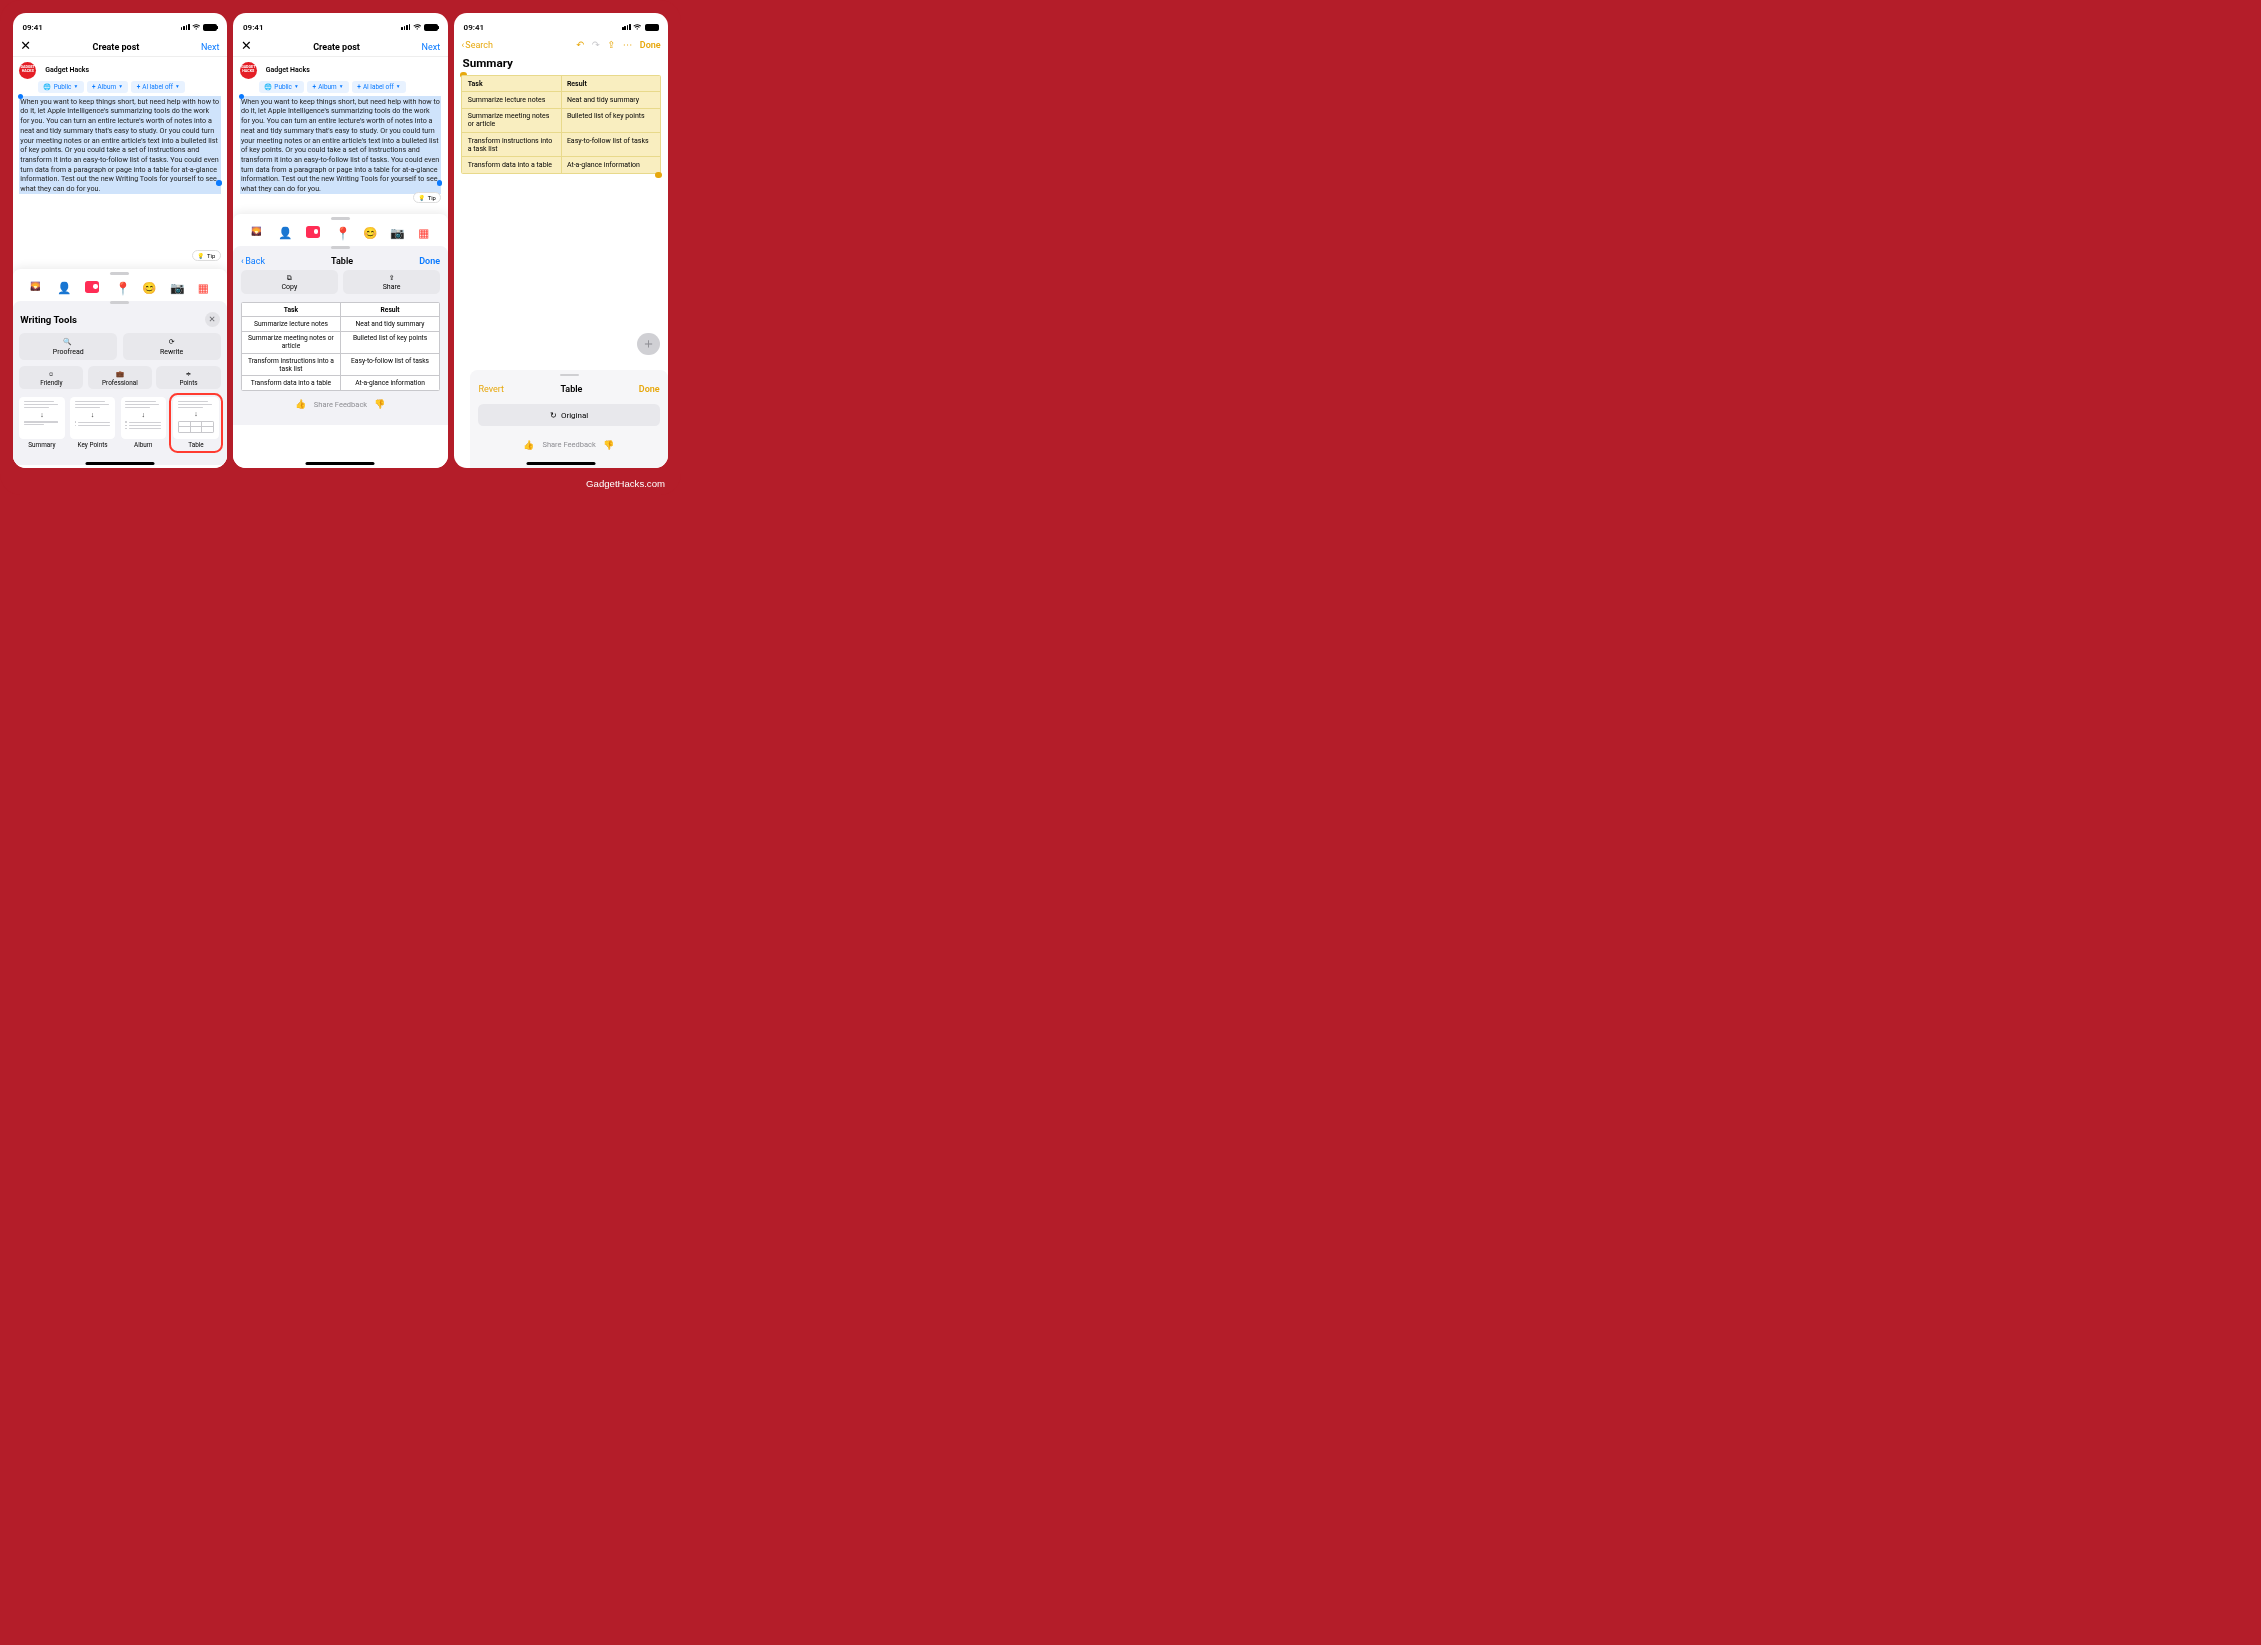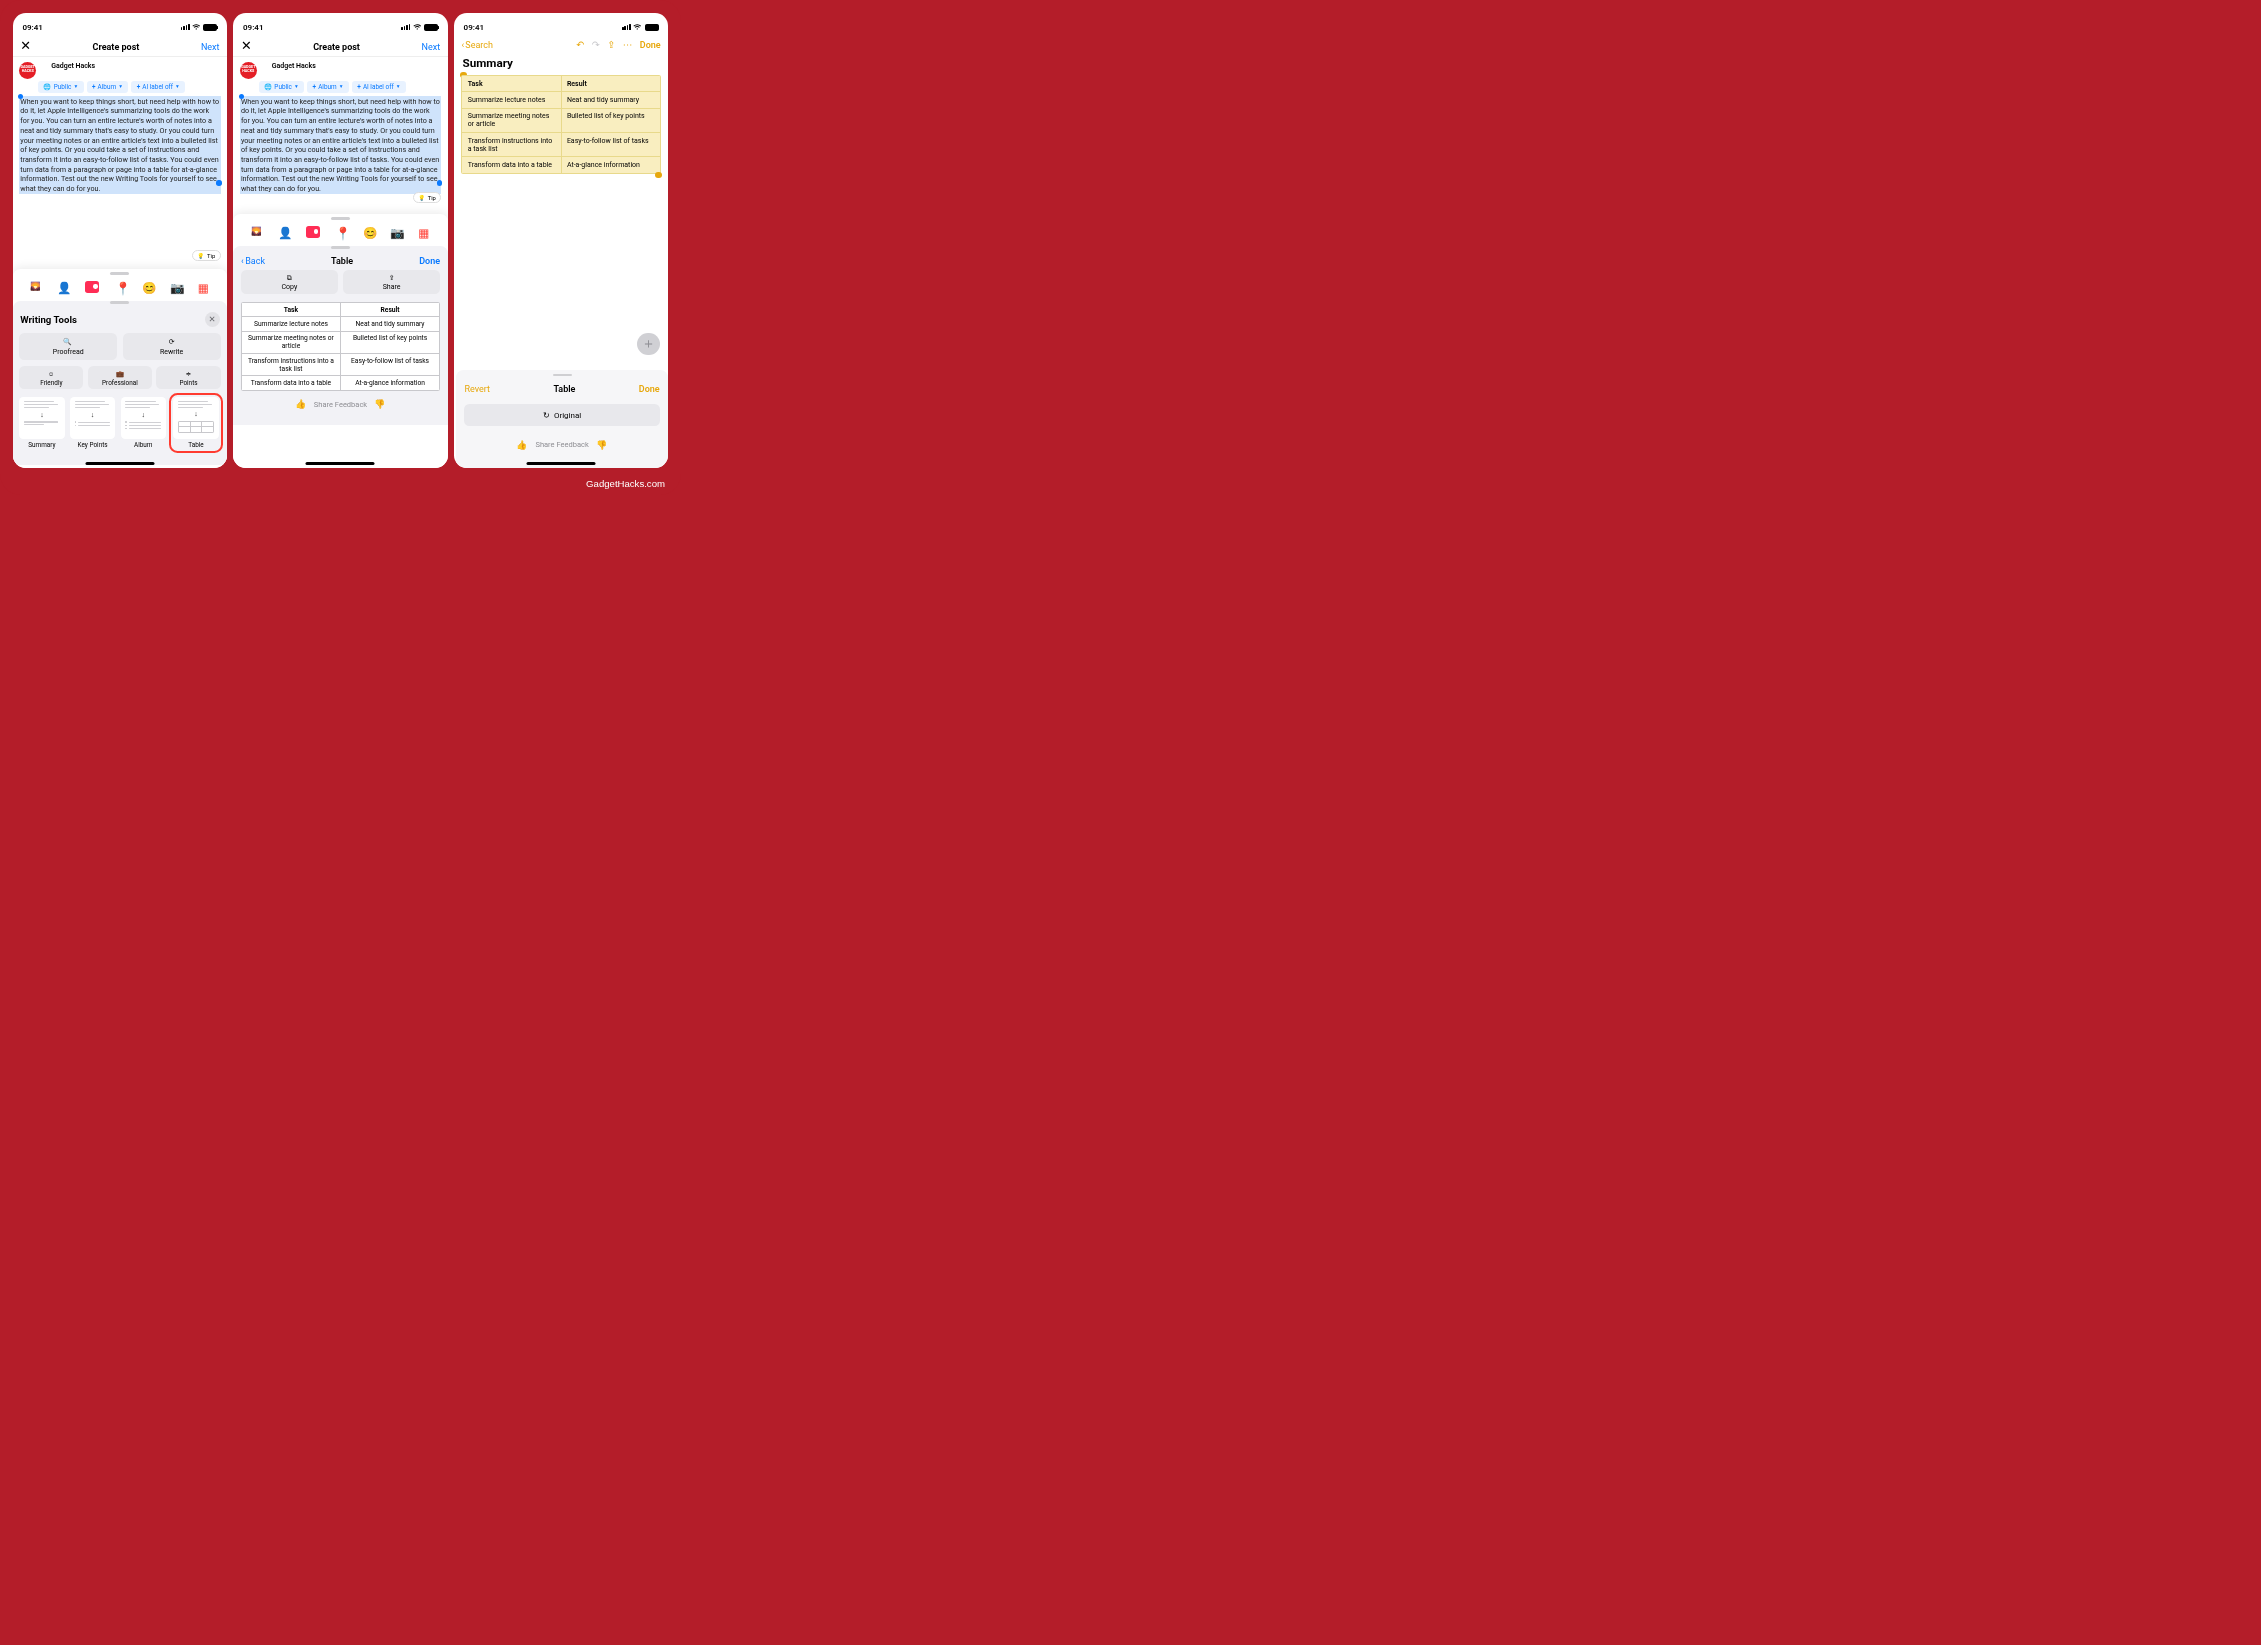--- a/index.html
+++ b/index.html
@@ -13,21 +13,21 @@
 .signal span{width:1.6px;background:#000;border-radius:0.5px}
 .signal span:nth-child(1){height:2.7px}.signal span:nth-child(2){height:3.7px}.signal span:nth-child(3){height:4.8px}.signal span:nth-child(4){height:5.9px}
 .wifi{width:8.5px;height:6.4px;position:relative}
 .wifi svg{width:8.5px;height:6.4px}
 .battery{width:14px;height:7px;border:0.8px solid #000;border-radius:1.6px;position:relative;background:#000}
 .battery:after{content:"";position:absolute;right:-1.9px;top:1.6px;width:1.1px;height:2.7px;background:#000;border-radius:0 0.5px 0.5px 0}
 .nav-row{display:flex;align-items:center;justify-content:space-between;padding:4.3px 7.5px 3.2px;border-bottom:0.5px solid #eee}
 .nav-title{font-size:9px;font-weight:700}
 .next-link{color:#0a7aff;font-size:9px;font-weight:400}
 .x-icon{font-size:12.8px;font-weight:300;line-height:1}
-.user-row{display:flex;align-items:flex-start;gap:15px;padding:4.3px 6.4px 0}
+.user-row{display:flex;align-items:center;gap:9px;padding:4.3px 6.4px 0}
 .avatar{width:17px;height:17px;border-radius:50%;background:#e41e26;color:#fff;display:flex;align-items:center;justify-content:center;font-size:3.7px;font-weight:700;text-align:center;line-height:1.05}
 .username{font-size:7px;font-weight:600}
 .pill-row{display:flex;gap:3.2px;padding:2.1px 6.4px 3.2px 25.6px;flex-wrap:wrap}
 .pill{background:#e8f2ff;color:#0a7aff;font-size:6.4px;padding:2.1px 5.3px;border-radius:3.2px;display:flex;align-items:center;gap:2.1px}
 .pill .plus{font-weight:600}
 .caret-d{font-size:4.8px}
 .sel-dot{width:5.3px;height:5.3px;border-radius:50%;background:#0a7aff;position:absolute}
 .post-area{padding:0 6.4px;position:relative}
 .post-text{background:#cfe3fb;font-size:7.2px;line-height:1.35;padding:0.5px 1.1px;color:#222}
 .tip-pill{position:absolute;right:6.4px;background:#fff;border:0.5px solid #ddd;border-radius:6.4px;padding:1.6px 4.3px;font-size:5.9px;display:flex;align-items:center;gap:2.1px}
@@ -86,21 +86,21 @@
 .ni.disabled{color:#c8c8cc}
 .notes-done{color:#e7a80d;font-size:9px;font-weight:600}
 .notes-title{font-size:11.7px;font-weight:700;padding:3.2px 8.5px 5.3px}
 .notes-table{margin:0 7.5px;background:#f9eec0;border:0.5px solid #e8d98b;border-radius:1.6px;font-size:7px;position:relative}
 .notes-table .nrow{display:flex;border-top:0.5px solid #e8d98b}
 .notes-table .nrow:first-child{border-top:none;font-weight:600}
 .notes-table .ncell{flex:1;padding:3.7px 5.3px;border-right:0.5px solid #e8d98b}
 .notes-table .ncell:last-child{border-right:none}
 .sel-yellow{width:6.4px;height:6.4px;border-radius:50%;background:#e7a80d;position:absolute}
 .fab{position:absolute;right:8.5px;width:22.4px;height:22.4px;border-radius:50%;background:#d0d0d4;color:#8e8e93;display:flex;align-items:center;justify-content:center;font-size:14px;font-weight:300}
-.notes-sheet{position:absolute;left:2px;right:0;bottom:0;background:#f6f6f8;border-top-left-radius:7.5px;border-top-right-radius:7.5px;padding-bottom:16px}
+.notes-sheet{position:absolute;left:16px;right:0;bottom:0;background:#f6f6f8;border-top-left-radius:7.5px;border-top-right-radius:7.5px;padding-bottom:16px}
 .ns-head{display:flex;align-items:center;justify-content:space-between;padding:5.3px 8.5px}
 .ns-head .r{color:#e7a80d;font-size:9px}
 .ns-head .c{font-size:9px;font-weight:600}
 .ns-head .d{color:#e7a80d;font-size:9px;font-weight:600}
 .orig-btn{margin:5.3px 8.5px;background:#e8e8ec;border-radius:5.3px;display:flex;align-items:center;justify-content:center;gap:4.3px;padding:6.4px 0;font-size:8px}
 .watermark{position:absolute;right:16px;bottom:6.4px;color:#fff;font-size:9.6px;font-family:Liberation Sans, sans-serif}
 svg{display:block}
 </style>
 </head>
 <body>

